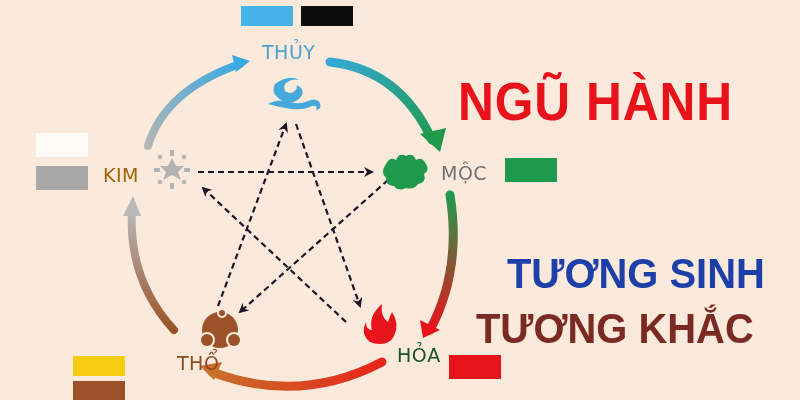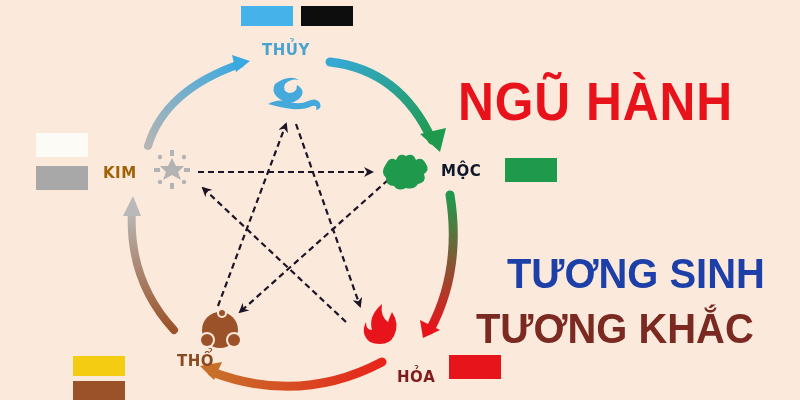--- a/index.html
+++ b/index.html
@@ -5,21 +5,21 @@
   html, body { margin: 0; padding: 0; }
   body {
     width: 800px; height: 400px; overflow: hidden;
     background: #fbe9dc;
     font-family: "Liberation Sans", "DejaVu Sans", sans-serif;
     position: relative;
   }
   .canvas { position: absolute; left: 0; top: 0; width: 800px; height: 400px; }
   .swatch { position: absolute; }
   .label {
-    position: absolute; font-weight: bold; font-size: 15px;
+    position: absolute; font-weight: normal; font-size: 19px;
     font-family: "DejaVu Sans", "Liberation Sans", sans-serif;
     letter-spacing: 0.5px;
   }
   .title-main {
     position: absolute; left: 458px; top: 70px;
     font-family: "Liberation Sans", sans-serif;
     font-weight: bold; font-size: 54px; color: #e8121a;
     letter-spacing: 1px; transform: scaleX(0.92); transform-origin: left top;
     white-space: nowrap;
   }
@@ -129,20 +129,20 @@
 <div class="swatch" style="left:241px;top:6px;width:52px;height:20px;background:#45b2ea;"></div>
 <div class="swatch" style="left:301px;top:6px;width:52px;height:20px;background:#0d0d0d;"></div>
 <div class="swatch" style="left:505px;top:158px;width:52px;height:24px;background:#1f9a4c;"></div>
 <div class="swatch" style="left:449px;top:355px;width:52px;height:24px;background:#e8141b;"></div>
 <div class="swatch" style="left:73px;top:356px;width:52px;height:20px;background:#f4cc12;"></div>
 <div class="swatch" style="left:73px;top:381px;width:52px;height:20px;background:#9b5228;"></div>
 <div class="swatch" style="left:36px;top:133px;width:52px;height:24px;background:#fdfbf6;"></div>
 <div class="swatch" style="left:36px;top:166px;width:52px;height:24px;background:#a8a8a8;"></div>
 
 <div class="label" style="left:262px;top:41px;color:#4aa3cf;">THỦY</div>
-<div class="label" style="left:441px;top:162px;color:#0f172a;">MỘC</div>
-<div class="label" style="left:397px;top:368px;color:#7f1d1d;">HỎA</div>
+<div class="label" style="left:441px;top:162px;color:#737373;">MỘC</div>
+<div class="label" style="left:397px;top:344px;color:#14532d;">HỎA</div>
 <div class="label" style="left:156px;top:352px;color:#8a4b22;margin-left:21px;">THỔ</div>
 <div class="label" style="left:103px;top:164px;color:#a16207;">KIM</div>
 
 <div class="title-main">NGŨ HÀNH</div>
 <div class="title-sub" style="left:507px;top:250px;color:#1c3fa8;">TƯƠNG SINH</div>
 <div class="title-sub" style="left:476px;top:305px;color:#7b2a22;">TƯƠNG KHẮC</div>
 
 </body></html>

